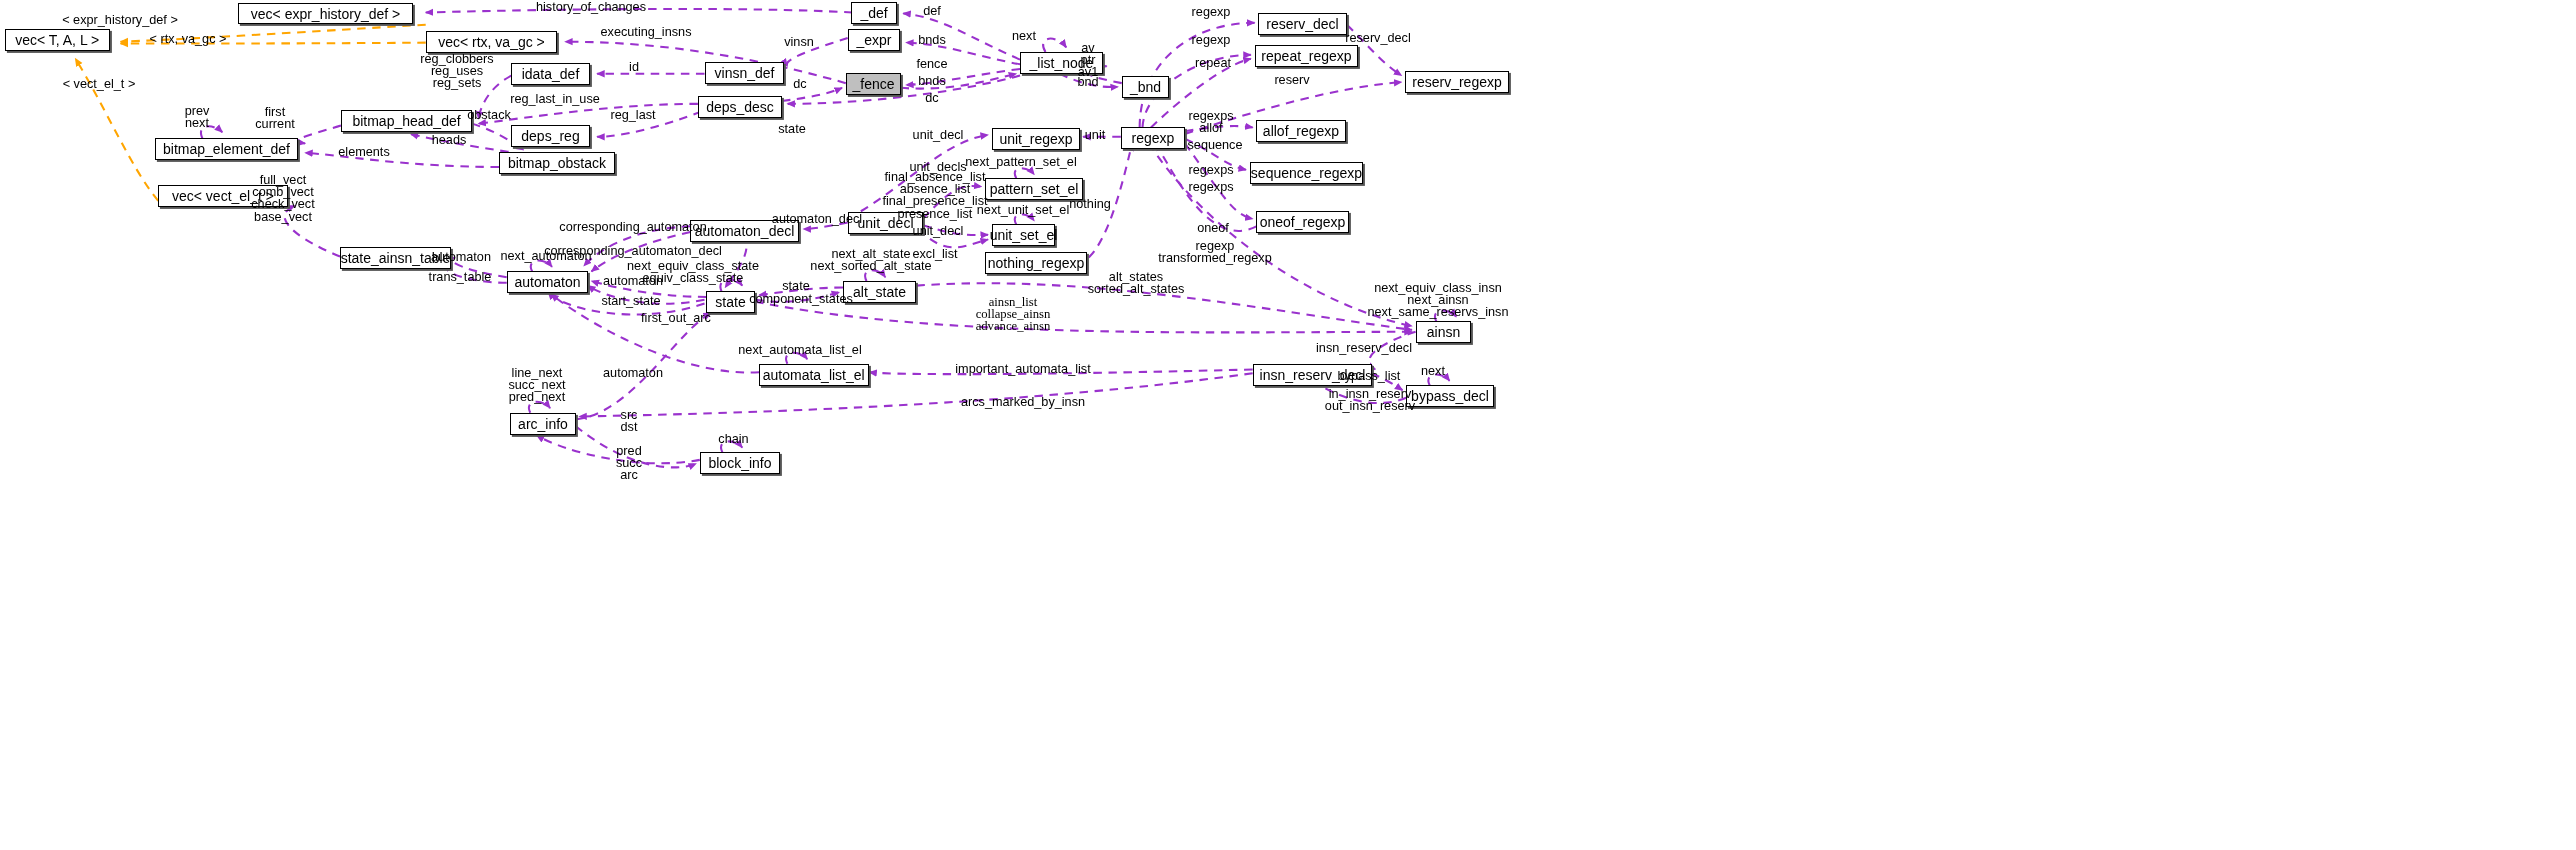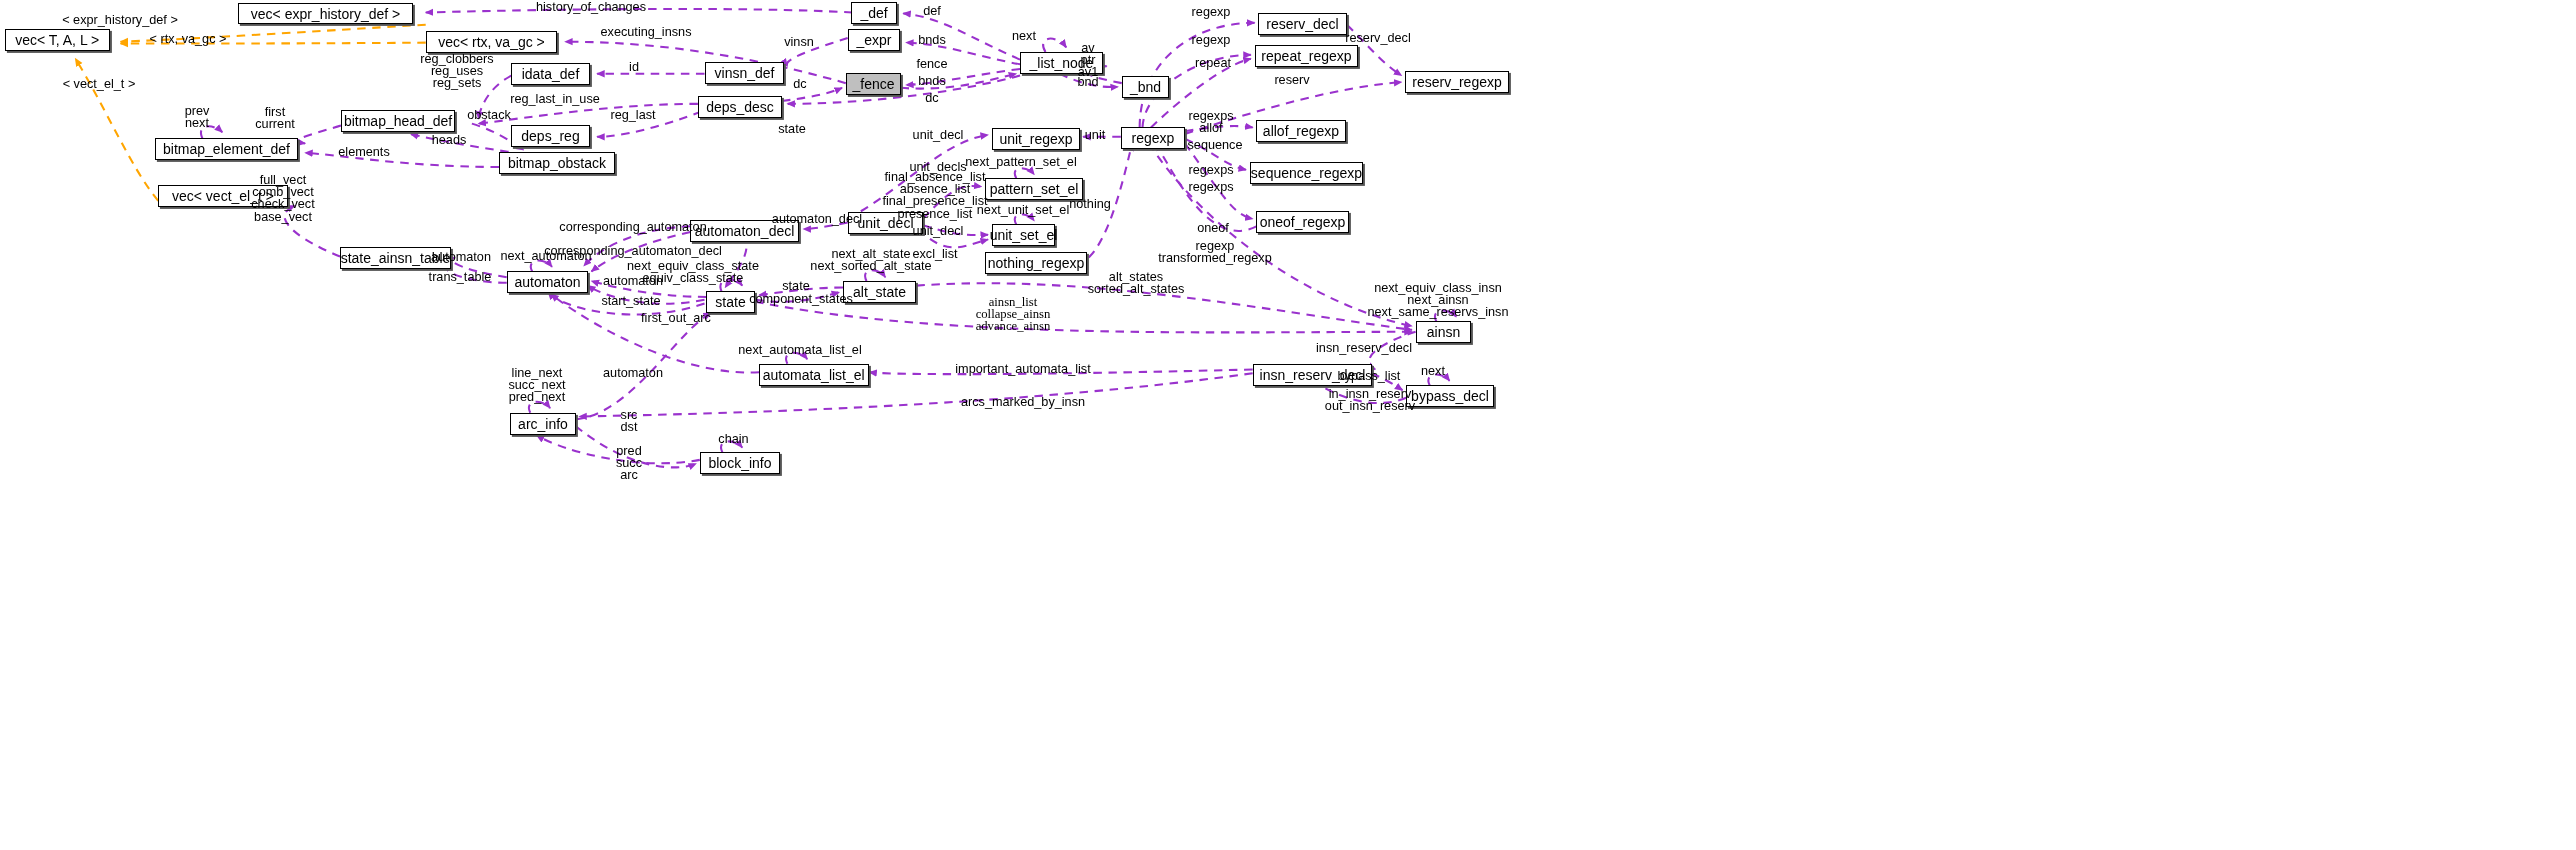--- a/index.html
+++ b/index.html
@@ -214,21 +214,21 @@
       <path d="M1330,392 C 1100,398 950,398 923,395"></path>
 
       <path d="M1330,396 C 1050,435 700,440 615,442"></path>
     </g>
   </svg>
 
 <div class="node" style="left: 4.7px; top: 29px; width: 105px;">vec&lt; T, A, L &gt;</div>
     <div class="node" style="left: 238px; top: 2.8px; width: 175px;">vec&lt; expr_history_def &gt;</div>
     <div class="node" style="left: 426px; top: 31px; width: 131px;">vec&lt; rtx, va_gc &gt;</div>
     <div class="node" style="left: 158px; top: 185px; width: 130px;">vec&lt; vect_el_t &gt;</div>
-    <div class="node" style="left: 341px; top: 110px; width: 114px;">bitmap_head_def</div>
+    <div class="node" style="left: 341px; top: 110px; width: 131px;">bitmap_head_def</div>
     <div class="node" style="left: 155px; top: 138px; width: 143px;">bitmap_element_def</div>
     <div class="node" style="left: 499px; top: 152px; width: 116px;">bitmap_obstack</div>
     <div class="node" style="left: 511px; top: 63px; width: 79px;">idata_def</div>
     <div class="node" style="left: 511px; top: 125px; width: 79px;">deps_reg</div>
     <div class="node" style="left: 705px; top: 62px; width: 79px;">vinsn_def</div>
     <div class="node" style="left: 698px; top: 96px; width: 84px;">deps_desc</div>
     <div class="node" style="left: 851px; top: 1.9px; width: 46px;">_def</div>
     <div class="node" style="left: 848px; top: 29px; width: 52px;">_expr</div>
     <div class="node focus" style="left: 846px; top: 73px; width: 55px;">_fence</div>
     <div class="node" style="left: 1020px; top: 52px; width: 83px;">_list_node</div>

